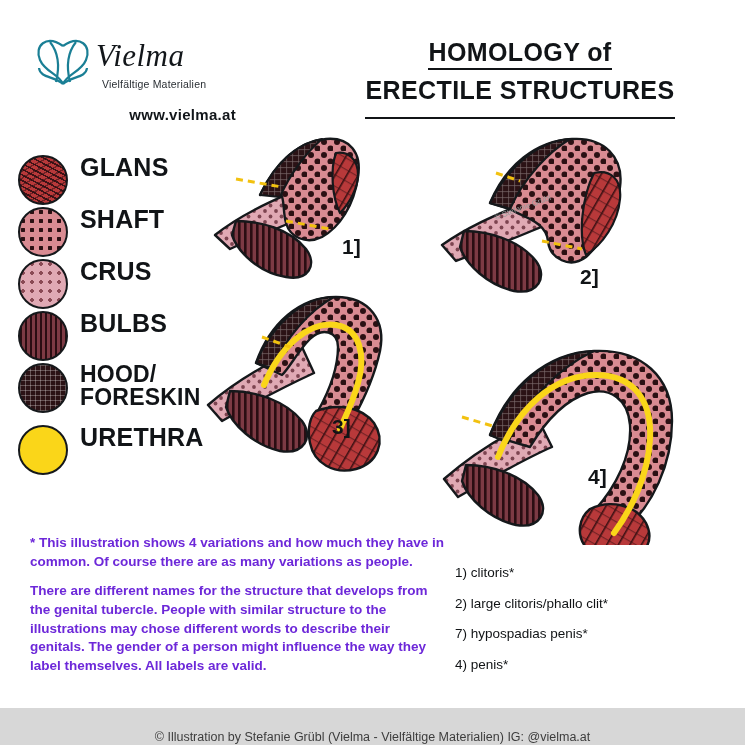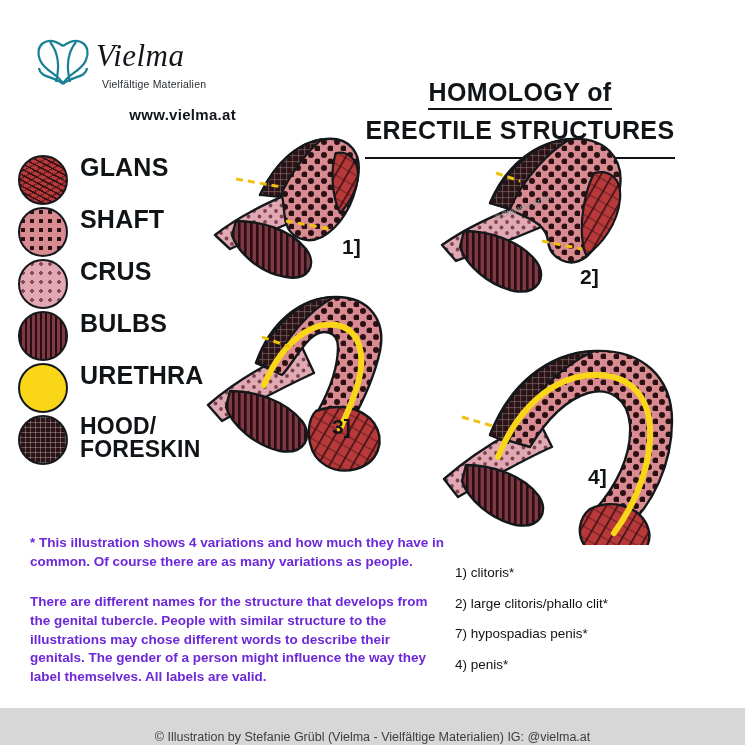--- a/index.html
+++ b/index.html
@@ -66,21 +66,20 @@
     letter-spacing: 0.3px;
   }
 
   #title-block {
     position: absolute;
     left: 320px;
     top: 22px;
     width: 400px;
     text-align: center;
     color: #111417;
-    margin-top: 40px;
   }
   #title-line1 {
     font-size: 25px;
     font-weight: bold;
     letter-spacing: 0.4px;
     display: inline-block;
     border-bottom: 2.5px solid #111417;
     padding-bottom: 1px;
   }
   #title-line2 {
@@ -182,21 +181,21 @@
   #notes {
     position: absolute;
     left: 30px;
     top: 534px;
     width: 415px;
     color: #6d28d9;
     font-size: 13.5px;
     font-weight: bold;
     line-height: 1.38;
   }
-  #note-2 { margin-top: 22px; }
+  #note-2 { margin-top: 11px; }
 
   #variations {
     position: absolute;
     left: 455px;
     top: 566px;
     width: 270px;
     color: #101315;
     font-size: 13.5px;
     line-height: 1.0;
   }
@@ -264,29 +263,29 @@
   <div class="legend-row">
     <div class="legend-swatch sw-crus"></div>
     <div class="legend-label">CRUS</div>
   </div>
 
   <div class="legend-row">
     <div class="legend-swatch sw-bulbs"></div>
     <div class="legend-label">BULBS</div>
   </div>
 
-  <div class="legend-row">
-    <div class="legend-swatch sw-urethra"></div>
-    <div class="legend-label">URETHRA</div>
-  </div>
-
   <div class="legend-row" style="height:62px">
     <div class="legend-swatch sw-hood"></div>
     <div class="legend-label two-line" style="white-space:pre-line">HOOD/
 FORESKIN</div>
+  </div>
+
+  <div class="legend-row">
+    <div class="legend-swatch sw-urethra"></div>
+    <div class="legend-label">URETHRA</div>
   </div>
 
 </div>
 
 <div id="figures">
 
   <svg width="555" height="420" viewBox="0 0 555 420">
     <defs>
 
       <pattern id="pat-shaft" width="13" height="13" patternUnits="userSpaceOnUse">

